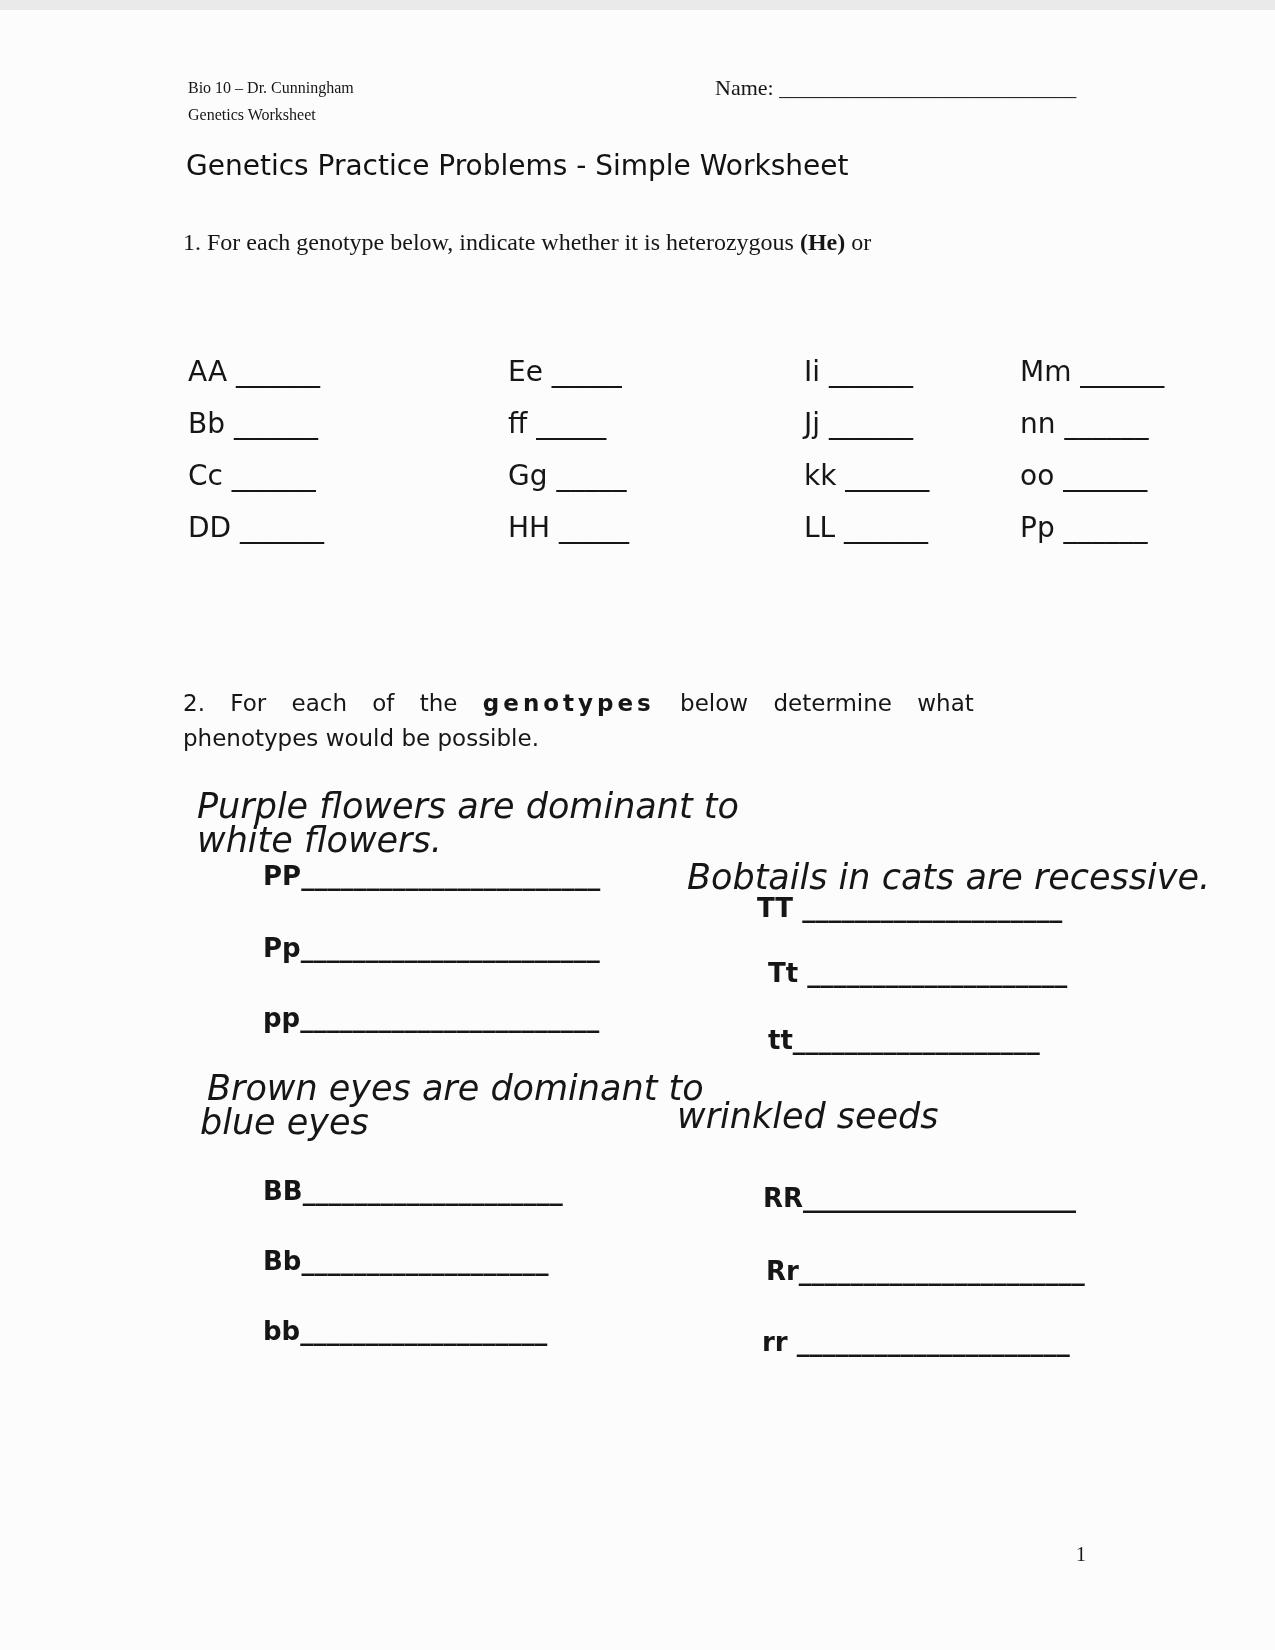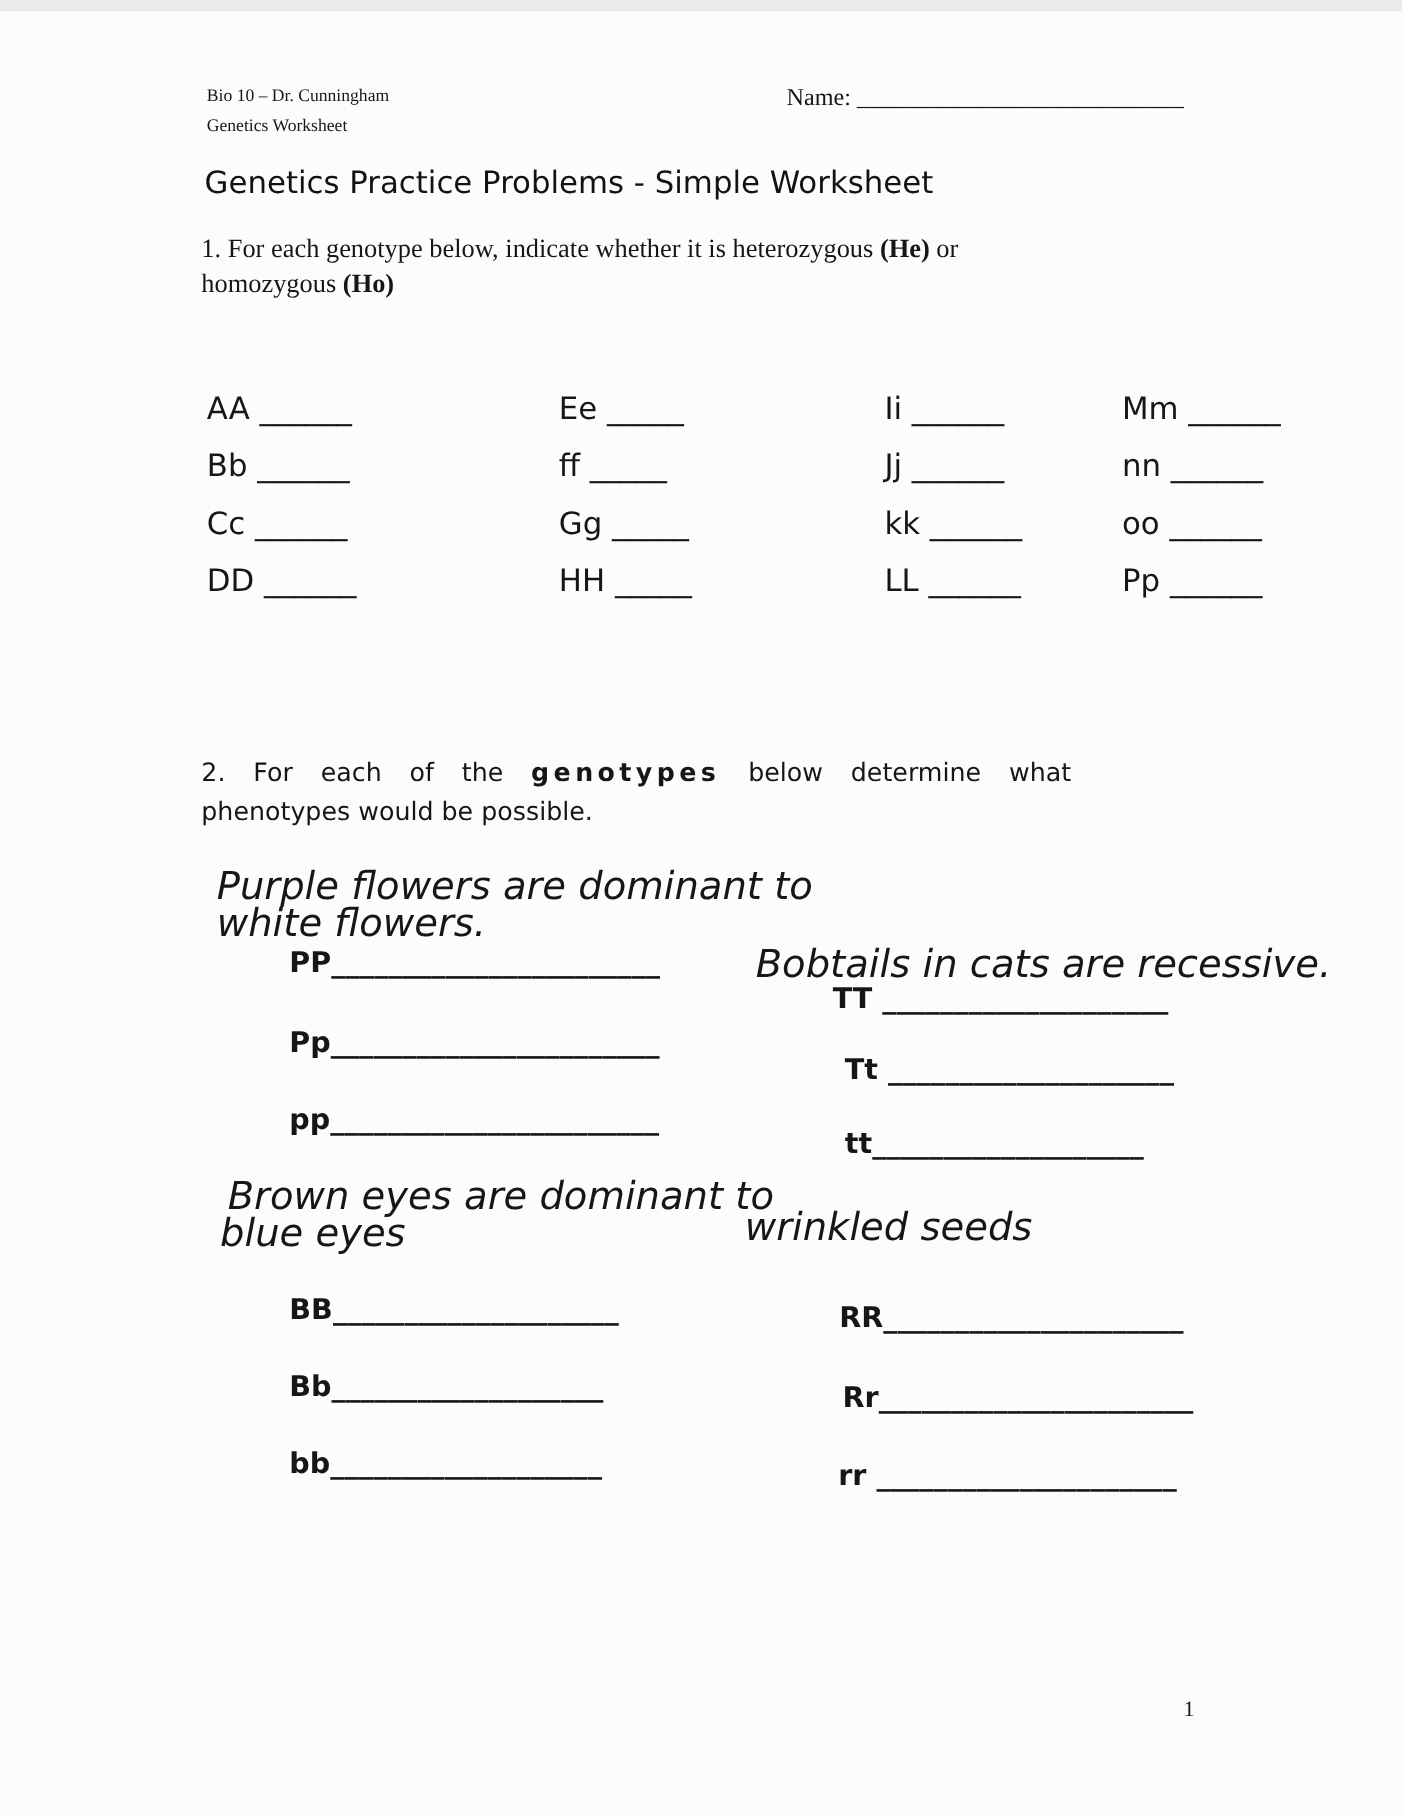--- a/index.html
+++ b/index.html
@@ -6,21 +6,21 @@
   .page{position:relative;width:1275px;height:1650px;background:#fcfcfc;overflow:hidden;
         color:#161616;}
   .top-band{position:absolute;left:0;top:0;width:1275px;height:10px;background:#eaeaea;}
   .abs{position:absolute;}
   .serif{font-family:"Liberation Serif", serif;}
   .sans{font-family:"DejaVu Sans", sans-serif;}
   .pre{white-space:pre;}
   .hdr{left:188px;top:74px;font-size:16px;line-height:27px;}
   .name-line{left:715px;top:74px;font-size:22px;line-height:27px;}
   .title{left:186px;top:150px;font-size:28px;line-height:32px;color:#121212;}
-  .q1{left:183px;top:212px;font-size:24px;line-height:31px;}
+  .q1{left:183px;top:227px;font-size:24px;line-height:31px;}
   .gcol{top:346px;font-size:28px;line-height:52px;}
   .gcol-0{left:188px;} .gcol-1{left:508px;} .gcol-2{left:804px;} .gcol-3{left:1020px;}
   .gcell{white-space:pre;height:52px;}
   .q2{left:183px;top:669px;font-size:23px;line-height:35px;margin-top:17px;}
   .q2-line1{word-spacing:18px;}
   .gspace{font-weight:bold;letter-spacing:4px;}
   .pspace{font-weight:normal;}
   .prompt{font-style:italic;font-size:35px;line-height:34px;}
   .prompt-purple{left:197px;top:789px;}
   .prompt-bobtail{left:687px;top:860px;}
@@ -41,21 +41,20 @@
   <div class="abs serif hdr">
     <div>Bio 10 – Dr. Cunningham</div>
     <div>Genetics Worksheet</div>
   </div>
   <div class="abs sans title">Genetics Practice Problems - Simple Worksheet</div>
 
   <div class="abs serif name-line pre"><span>Name:</span><span> ___________________________</span></div>
 
   <div class="abs serif q1">
     <div class="pre"><span>1. For each genotype below, indicate whether it is heterozygous </span><b>(He)</b><span> or</span></div>
-    <div class="pre"><span>homozygous </span><b>(Ho)</b></div>
   </div>
 
   <div>
     <div class="abs sans gcol gcol-0">
       <div class="gcell"><span>AA</span><span> ______</span></div>
       <div class="gcell"><span>Bb</span><span> ______</span></div>
       <div class="gcell"><span>Cc</span><span> ______</span></div>
       <div class="gcell"><span>DD</span><span> ______</span></div>
     </div>
     <div class="abs sans gcol gcol-1">

